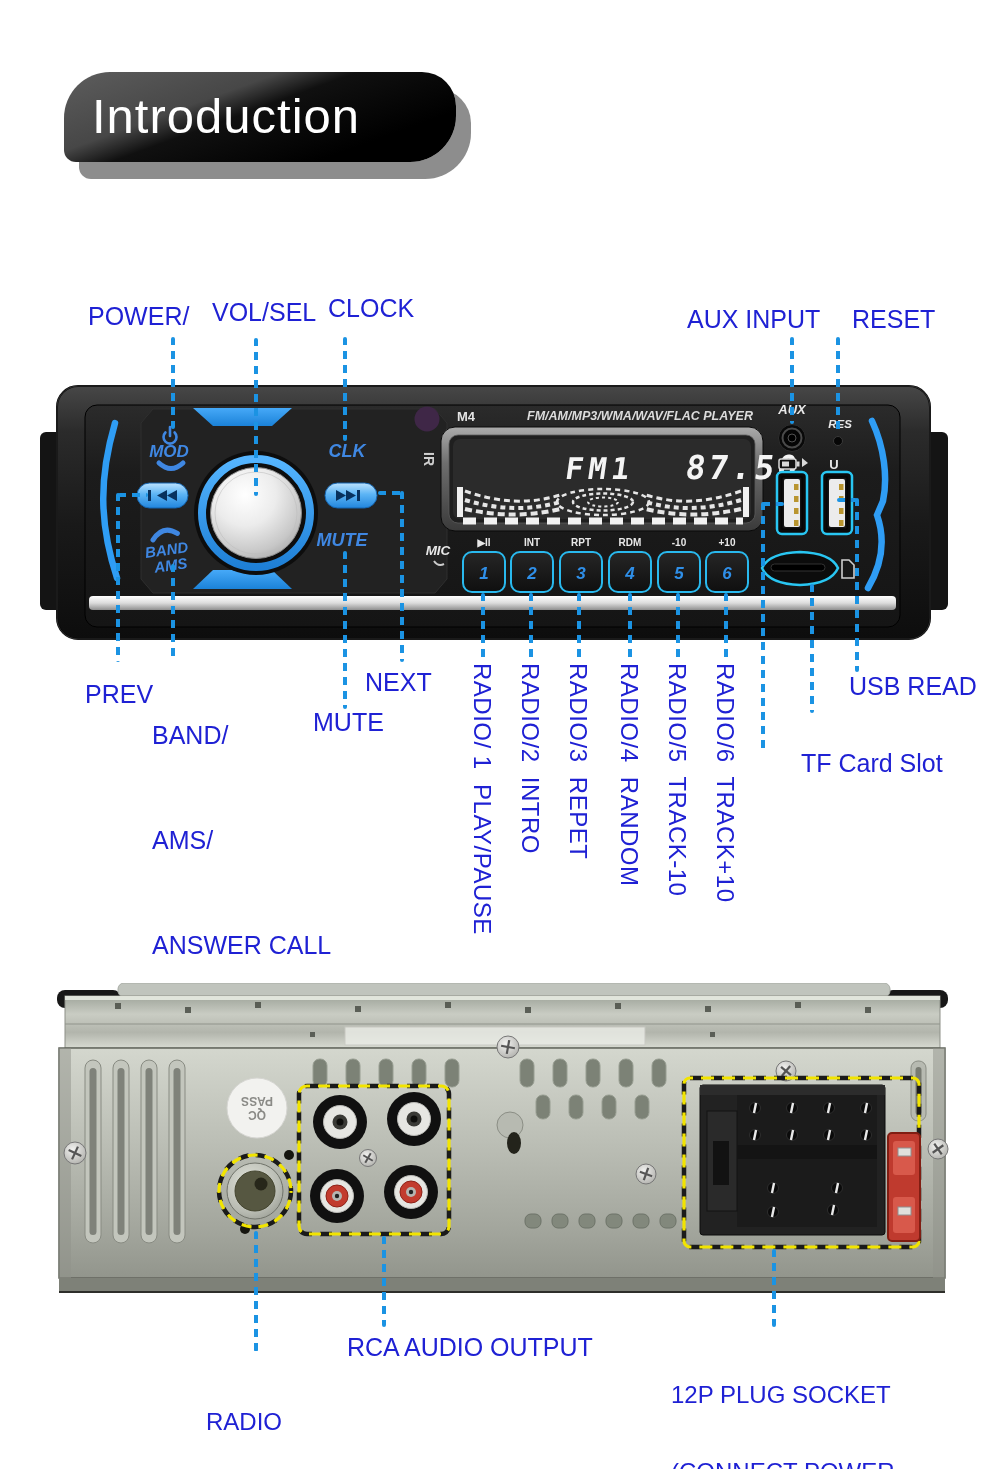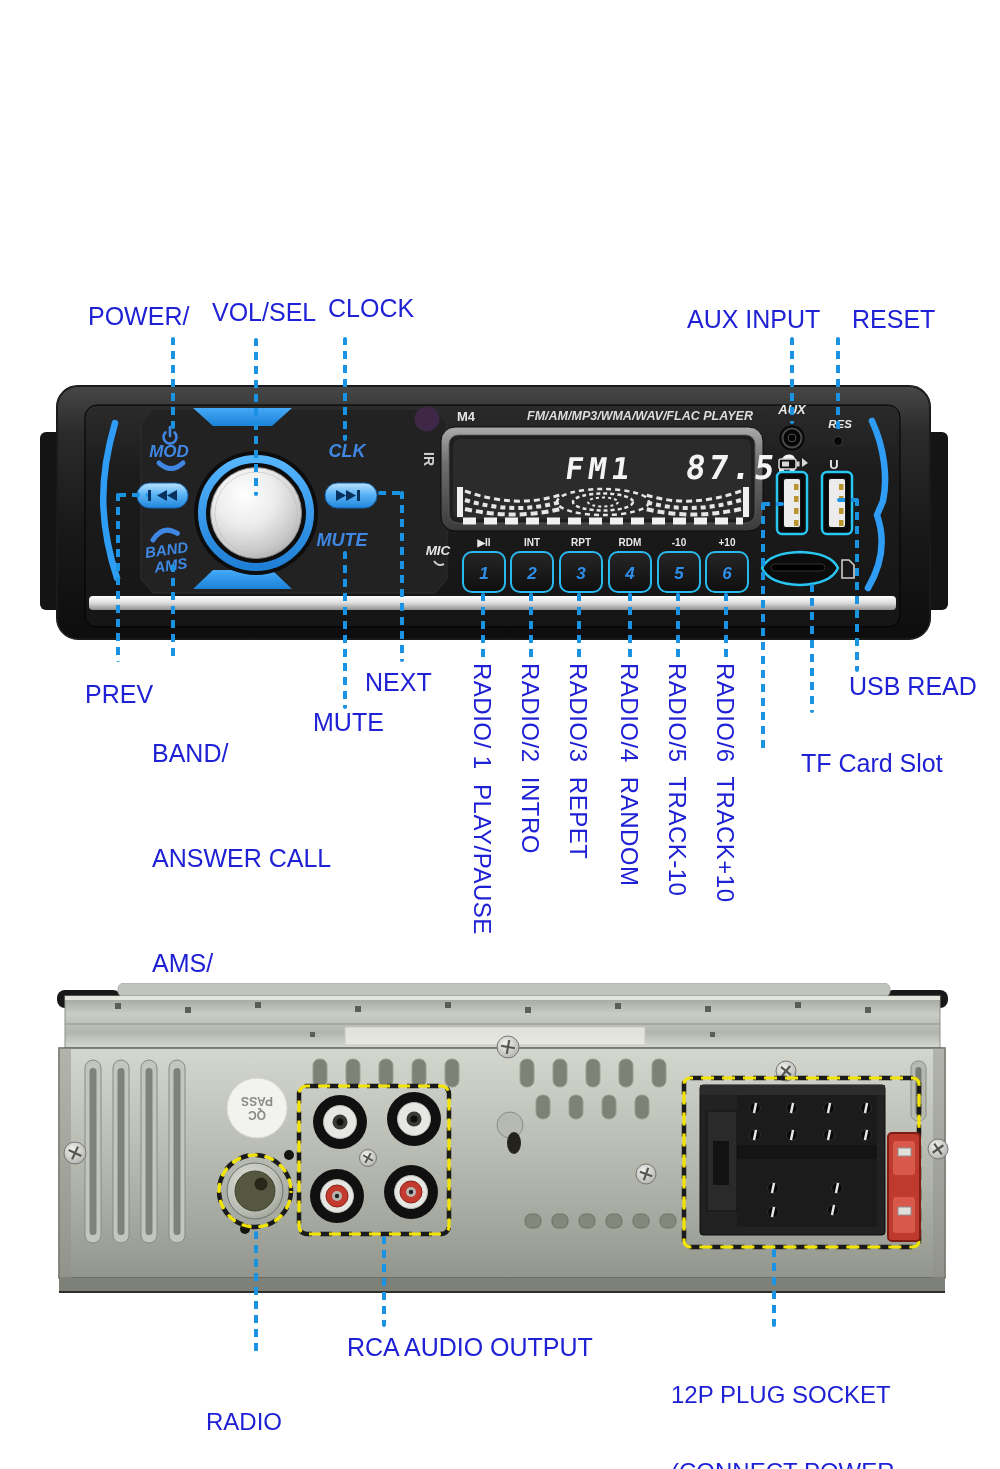--- a/index.html
+++ b/index.html
@@ -24,20 +24,23 @@
          background:repeating-linear-gradient(90deg,#1b93e3 0 8px,transparent 8px 14px);}
   .tab{position:absolute;background:#141414;}
   svg text{font-family:"Liberation Sans",sans-serif;}
   svg text.seg{font-family:"DejaVu Sans Mono",monospace;font-weight:bold;}
 </style>
 </head>
 <body>
 
 <div id="canvas">
 
+  <div class="banner">
+    <span>Introduction</span>
+  </div>
 
   <div class="lbl" style="left:88px;top:240px">
     <div>POWER/</div>
     <div>MODE/</div>
     <div>CALL END</div>
   </div>
   <div class="lbl" style="left:212px;top:297px">VOL/SEL</div>
   <div class="lbl" style="left:328px;top:293px">CLOCK</div>
   <div class="lbl" style="left:687px;top:304px">AUX INPUT</div>
   <div class="lbl" style="left:852px;top:304px">RESET</div>
@@ -271,24 +274,24 @@
   <div class="vdash" style="left:676px;top:593px;height:69px"></div>
   <div class="vdash" style="left:724px;top:593px;height:69px"></div>
 
   <div class="hdash" style="left:762px;top:502px;width:22px"></div>
   <div class="vdash" style="left:761px;top:502px;height:248px"></div>
   <div class="vdash" style="left:810px;top:584px;height:129px"></div>
   <div class="hdash" style="left:837px;top:498px;width:20px"></div>
   <div class="vdash" style="left:855px;top:498px;height:174px"></div>
 
   <div class="lbl" style="left:85px;top:679px">PREV</div>
-  <div class="lbl" style="left:152px;top:666px;line-height:35px">
+  <div class="lbl" style="left:152px;top:648px;line-height:35px">
     <div>BAND/</div>
+    <div>AMS/</div>
     <div>ANSWER CALL</div>
-    <div>AMS/</div>
   </div>
   <div class="lbl" style="left:313px;top:707px">MUTE</div>
   <div class="lbl" style="left:365px;top:667px">NEXT</div>
 
   <div class="vlbl" style="left:468px;top:663px">RADIO/ 1  PLAY/PAUSE</div>
   <div class="vlbl" style="left:516px;top:663px">RADIO/2  INTRO</div>
   <div class="vlbl" style="left:564px;top:663px">RADIO/3  REPET</div>
   <div class="vlbl" style="left:615px;top:663px">RADIO/4  RANDOM</div>
   <div class="vlbl" style="left:663px;top:663px">RADIO/5  TRACK-10</div>
   <div class="vlbl" style="left:711px;top:663px">RADIO/6  TRACK+10</div>

